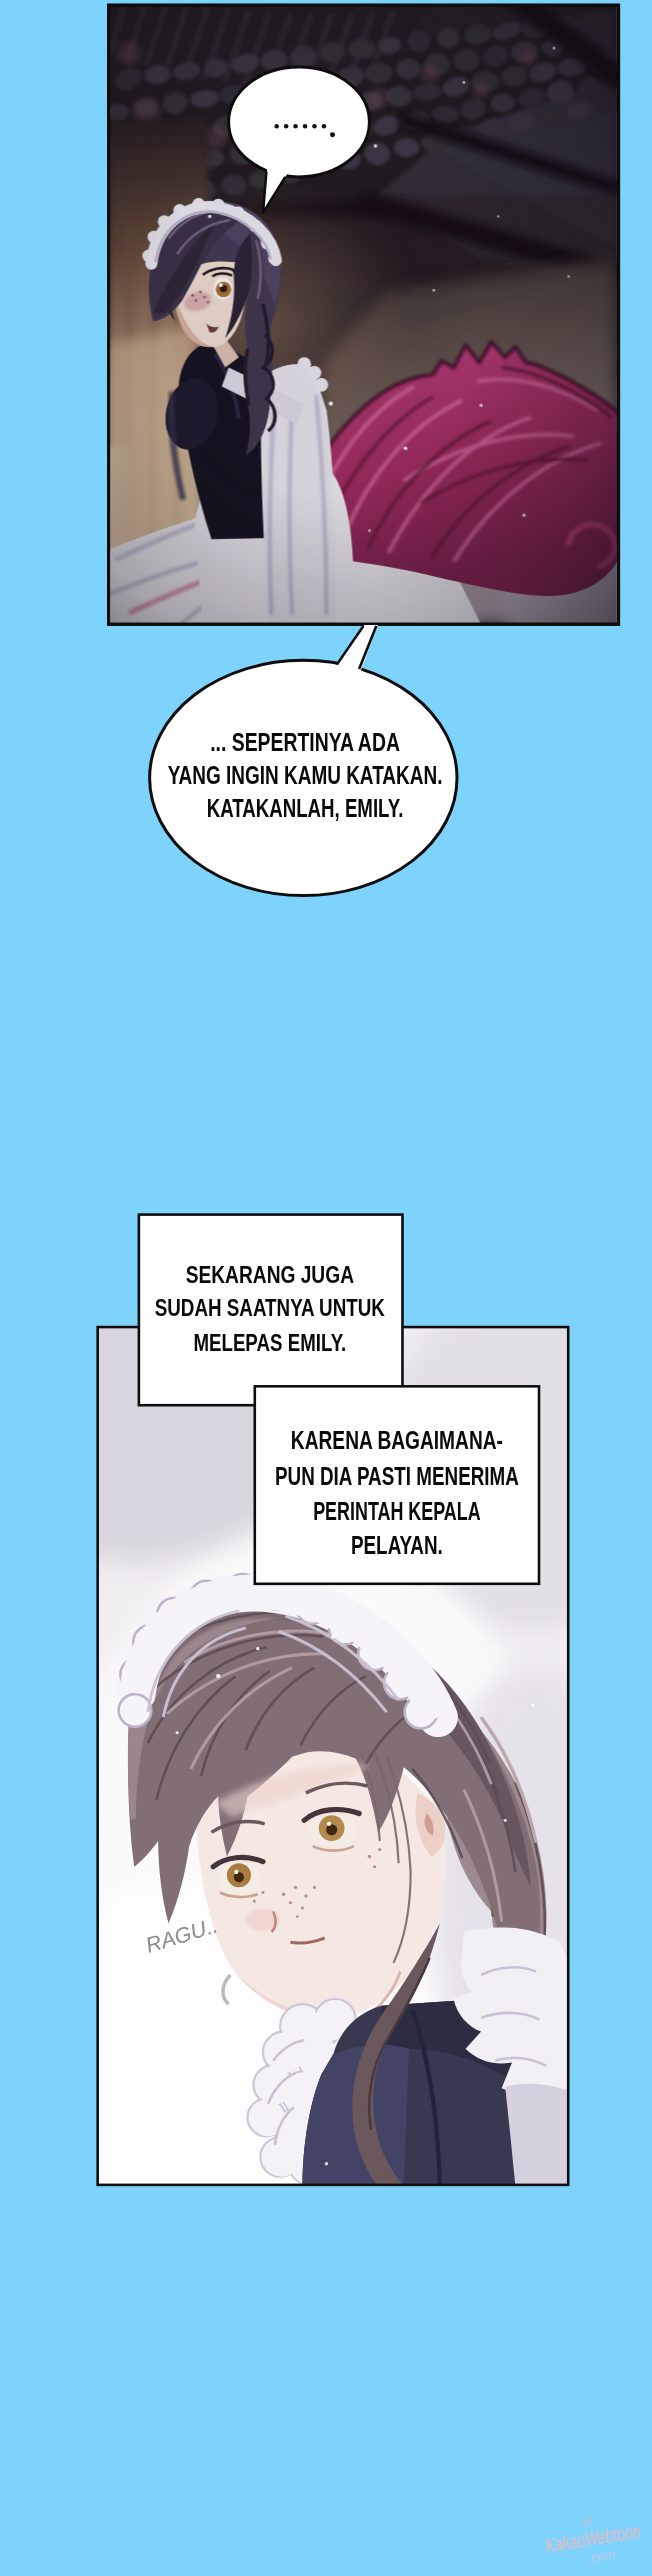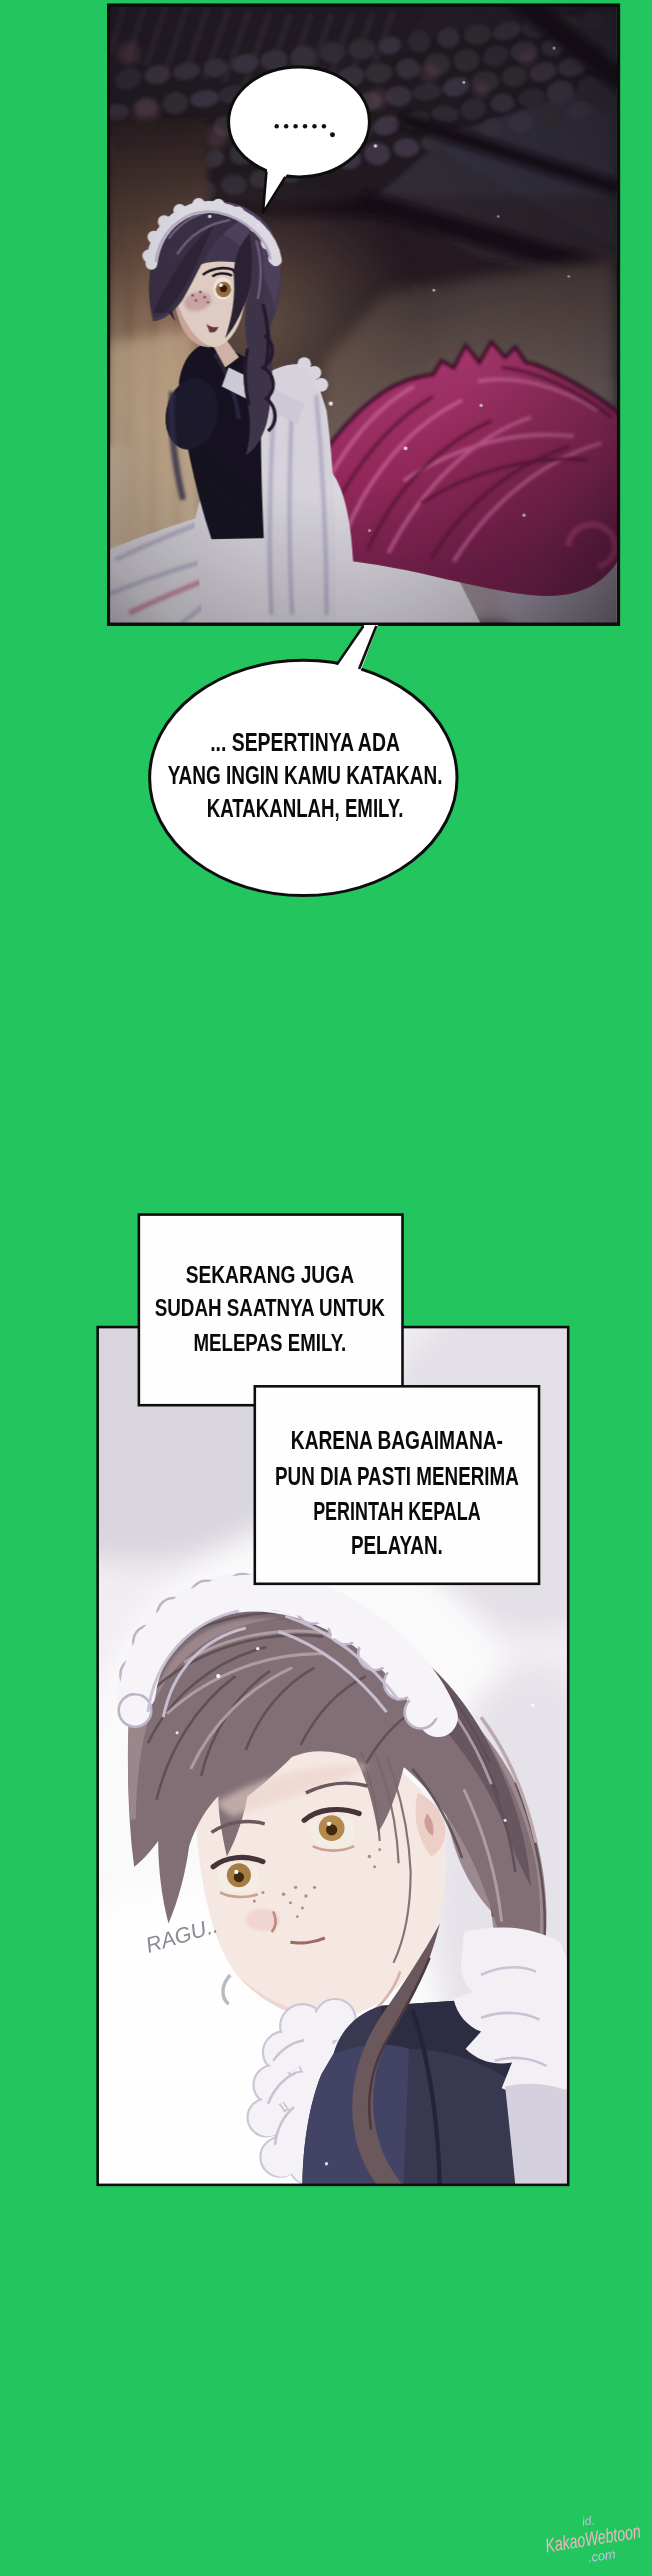--- a/index.html
+++ b/index.html
@@ -1,16 +1,16 @@
 <!DOCTYPE html>
 <html style="font-size:13.7px"><head>
 <meta charset="utf-8">
 <style>
   html,body{margin:0;padding:0;background:#ffffff;}
-  #page{position:relative;width:653px;height:2576px;background:#22c55e;overflow:hidden;
+  #page{position:relative;width:653px;height:2576px;background:#7dd3fc;overflow:hidden;
         font-family:"Liberation Sans",sans-serif;text-align:right;}
   svg{position:absolute;left:0;top:0;}
   text{font-family:"Liberation Sans",sans-serif;}
 </style>
 </head>
 <body>
 <div id="page">
 <svg width="653" height="2576" viewBox="0 0 760 3000">
 <defs>
   <clipPath id="cp1">

